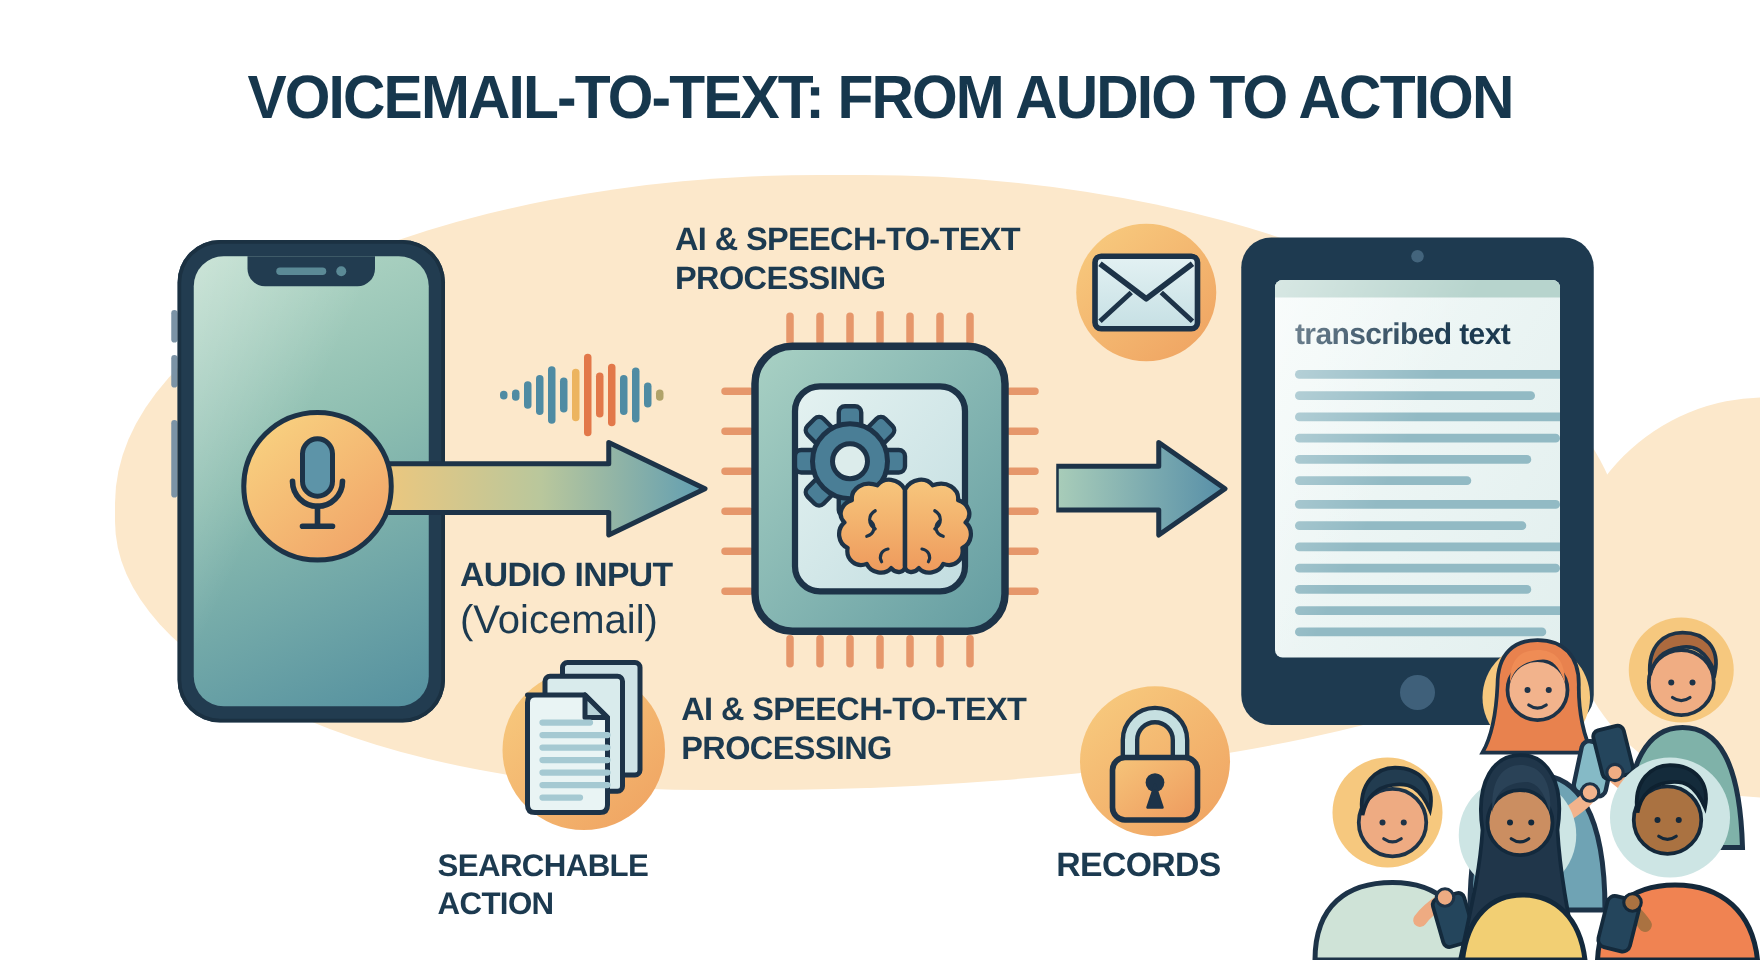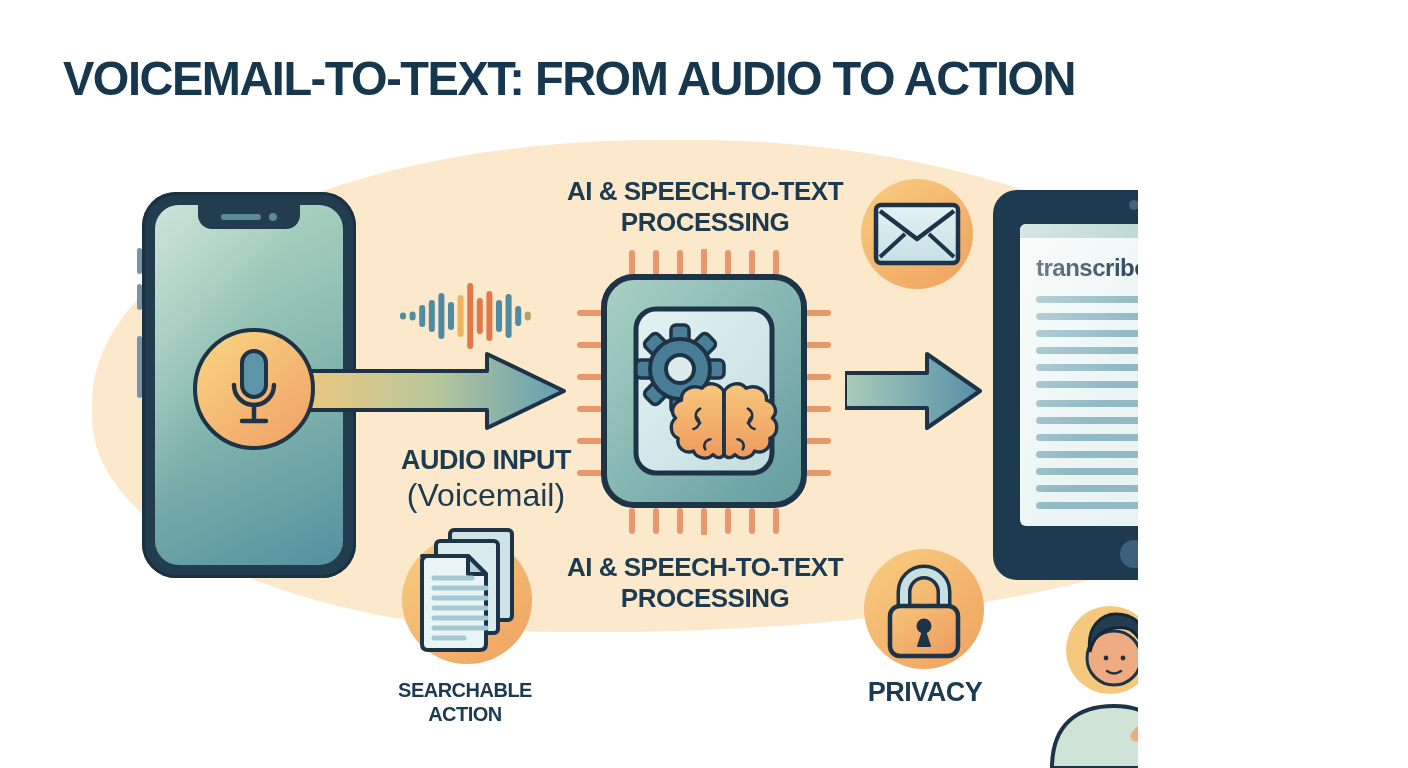--- a/index.html
+++ b/index.html
@@ -1,18 +1,18 @@
 <!DOCTYPE html>
 <html><head>
 <meta charset="utf-8">
 <style>
   * { margin:0; padding:0; box-sizing:border-box; }
   html,body { background:#ffffff; }
   #canvas {
-    position:relative; width:1138px; height:768px; overflow:hidden;
+    position:relative; width:1408px; height:768px; overflow:hidden;
     background:#ffffff; font-family:"Liberation Sans", sans-serif;
   }
   .abs { position:absolute; }
 
   
   .blob-main {
     left:92px; top:140px; width:1210px; height:492px; background:#fce8cb;
     border-radius:48% 52% 60% 40% / 55% 65% 38% 45%;
   }
   .blob-right {
@@ -48,26 +48,26 @@
   .notch .cam { width:8px; height:8px; background:#5b8a96; border-radius:50%; }
 
   
   .mic-badge {
     left:193px; top:328px; width:122px; height:122px; border-radius:50%;
     background:linear-gradient(140deg,#f9d582 0%,#f0a066 100%);
     border:4px solid #1d3348; display:flex; align-items:center; justify-content:center; z-index:4;
   }
 
   
-  .lbl { color:#1c3a50; font-weight:700; text-align:center; line-height:1.2; letter-spacing:-0.5px; }
+  .lbl { color:#1c3a50; font-weight:700; line-height:1.2; letter-spacing:-0.5px; }
   .lbl-processing-top   { left:540px; top:176px; width:330px; font-size:26px; z-index:2; }
   .lbl-audio            { left:368px; top:444px; width:236px; font-size:27px; z-index:2; }
   .lbl-audio .sub       { font-weight:400; font-size:32px; letter-spacing:0; }
   .lbl-processing-bot   { left:545px; top:552px; width:320px; font-size:26px; z-index:2; }
-  .lbl-searchable       { left:350px; top:678px; width:230px; font-size:20px; z-index:2; }
+  .lbl-searchable       { left:350px; top:678px; width:230px; font-size:25px; z-index:2; }
   .lbl-privacy          { left:845px; top:676px; width:160px; font-size:27px; z-index:2; }
 
   
   .badge-circle { border-radius:50%; background:linear-gradient(140deg,#f8cd80 0%,#efa160 100%); }
   .envelope-badge { left:861px; top:179px; width:112px; height:110px; display:flex; align-items:center; justify-content:center; z-index:1; }
   .docs-badge { left:402px; top:536px; width:130px; height:128px; z-index:1; }
   .lock-badge { left:864px; top:549px; width:120px; height:120px; display:flex; align-items:center; justify-content:center; z-index:1; }
   .docs-icon { left:410px; top:526px; z-index:2; }
 
   
@@ -293,21 +293,21 @@
       </defs>
       <path d="M26,52 V36 a20,20 0 0 1 40,0 V52" fill="none" stroke="#1d3348" stroke-width="15" stroke-linecap="round"></path>
       <path d="M26,52 V36 a20,20 0 0 1 40,0 V52" fill="none" stroke="#c6e0e1" stroke-width="8" stroke-linecap="round"></path>
       <rect x="12" y="50" width="68" height="50" rx="10" fill="url(#lockg)" stroke="#1d3348" stroke-width="4.5"></rect>
       <circle cx="46" cy="70" r="7.5" fill="#1d3348"></circle>
       <path d="M46,72 L40,90 H52 Z" fill="#1d3348" stroke="#1d3348" stroke-width="2" stroke-linejoin="round"></path>
     </svg>
   </div>
 
   <div class="abs lbl lbl-privacy">
-    <div>PRIVACY</div>
+    <div>RECORDS</div>
   </div>
 
   <svg class="abs z5" style="left:1048px; top:478px;" width="360" height="290" viewBox="0 0 360 290">
 
     <g>
       <circle cx="181" cy="80" r="43" fill="#f6c87e"></circle>
       <path d="M150,70 C150,44 164,34 182,34 C202,34 216,46 215,72 C215,92 219,112 226,124 L138,124 C145,112 149,92 150,70 Z" fill="#e8824e" stroke="#1d3348" stroke-width="3"></path>
       <circle cx="182" cy="74" r="24" fill="#f2b38c" stroke="#1d3348" stroke-width="3"></circle>
       <path d="M160,68 C160,48 170,42 182,42 C196,42 204,50 204,68 C198,52 192,48 182,50 C170,52 163,57 160,68 Z" fill="#ef8c55"></path>
       <circle cx="174" cy="74" r="2.4" fill="#1d3348"></circle>

